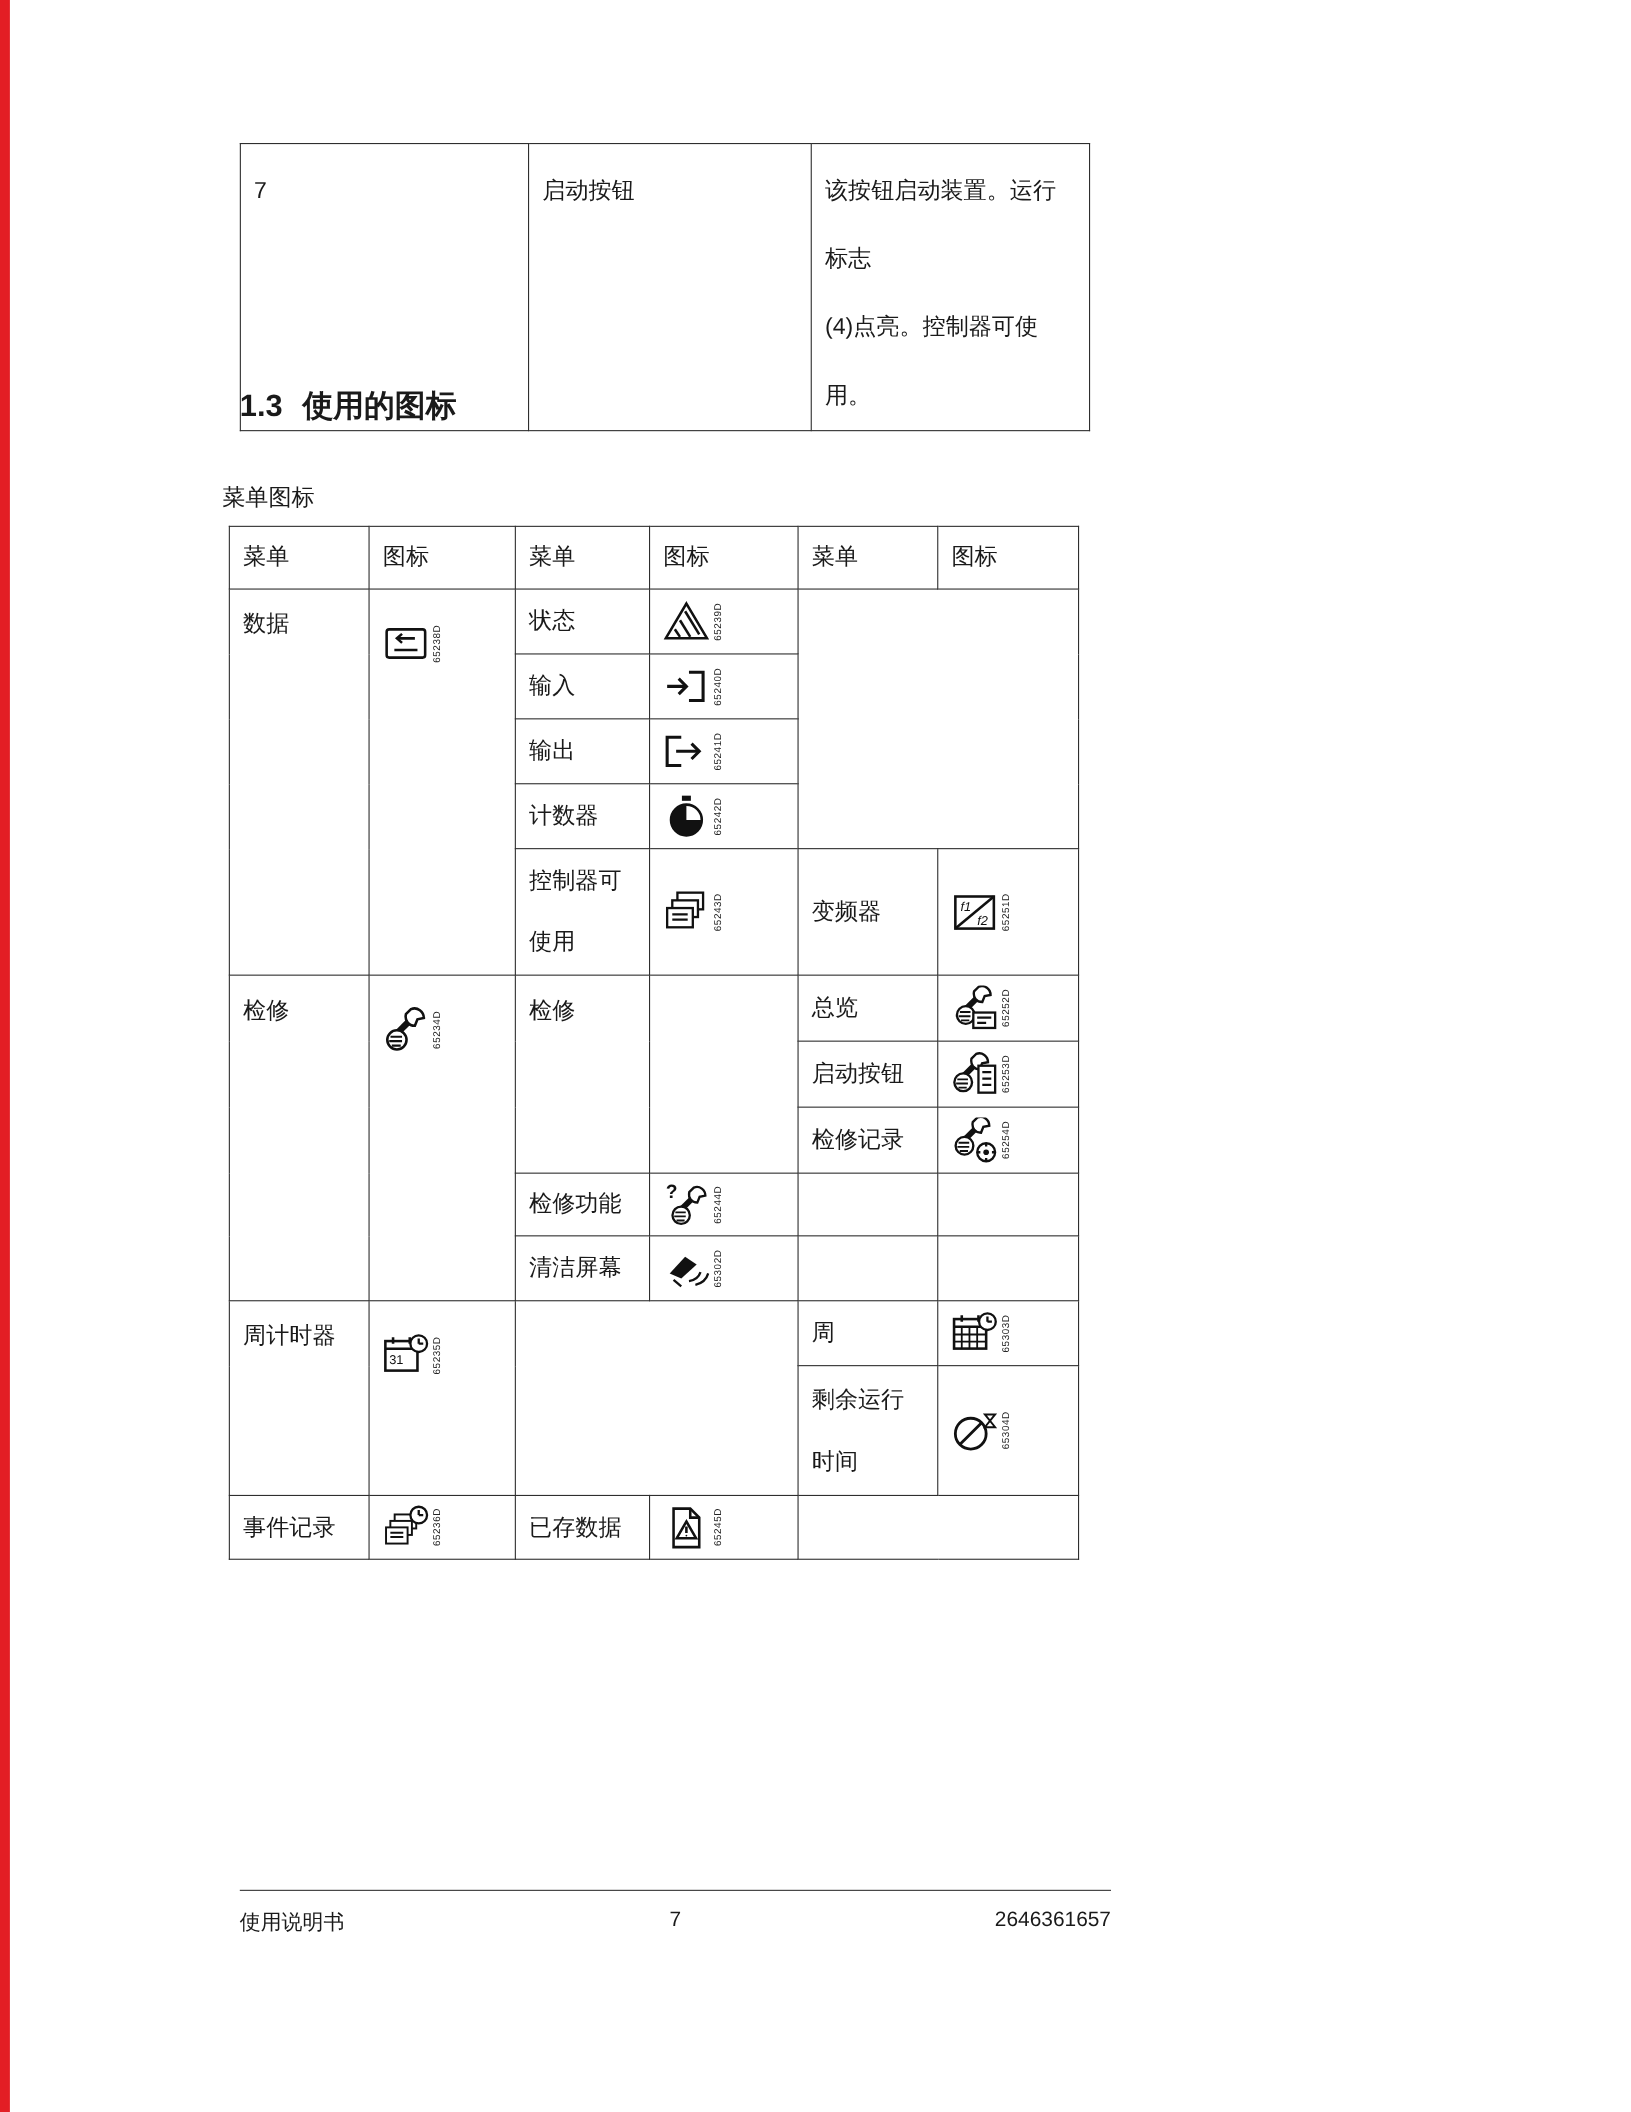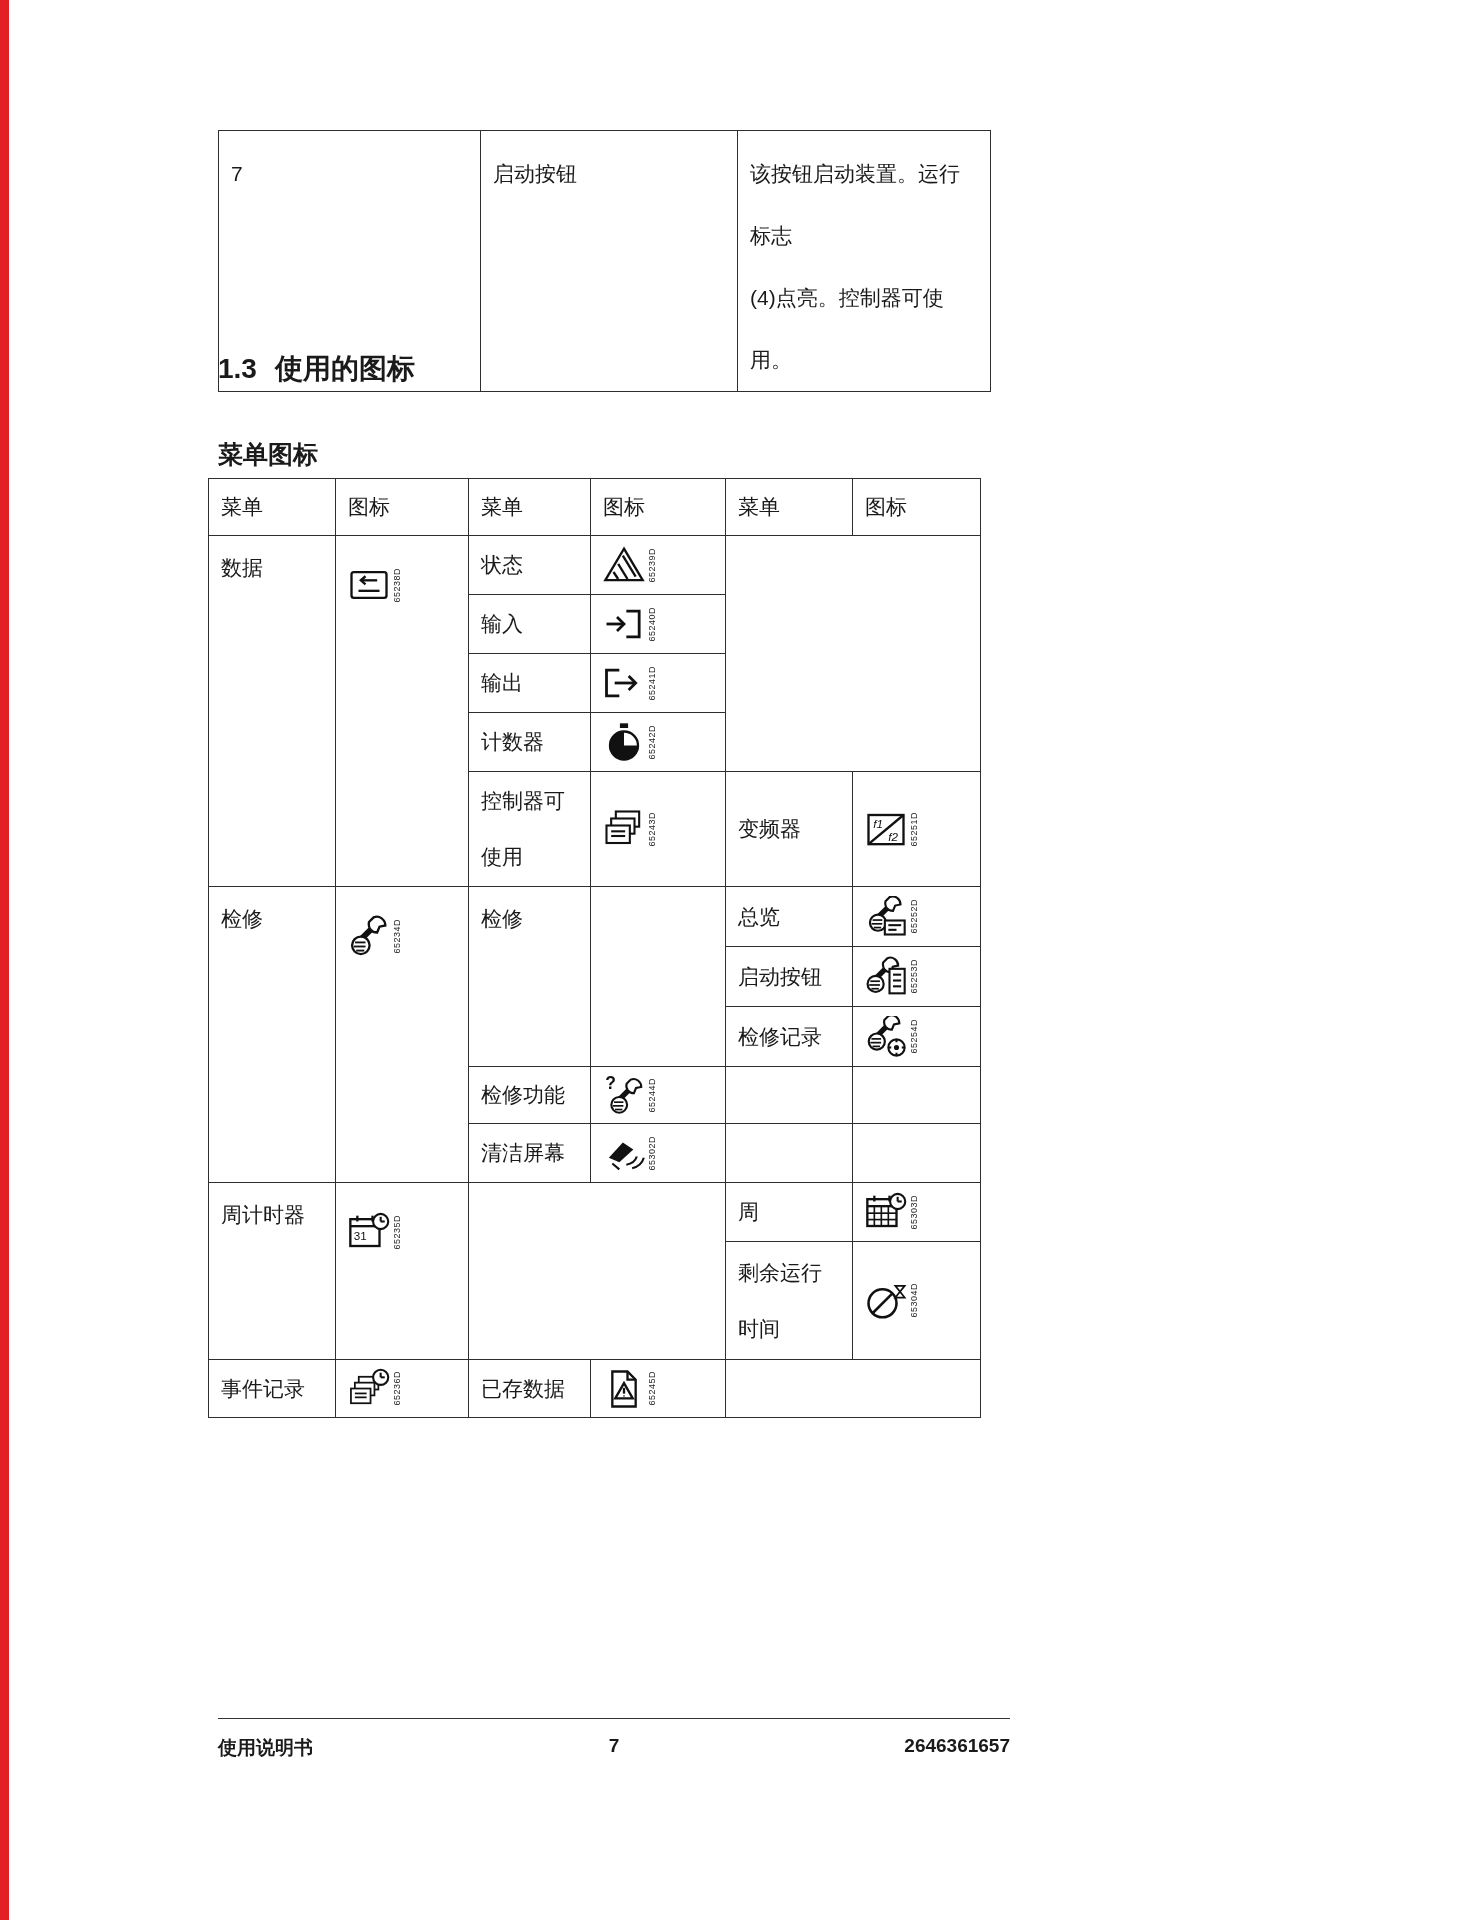--- a/index.html
+++ b/index.html
@@ -9,33 +9,33 @@
   .edge-stripe { position:absolute; left:0; top:0; width:9px; height:1920px; background:#e31e24; }
 
   table { border-collapse:collapse; table-layout:fixed; }
   td { border:1px solid #2e2e2e; font-size:21px; font-weight:400; padding:0 12px; vertical-align:middle; }
 
   .top-table { position:absolute; left:218px; top:130px; width:772px; }
   .top-table td { vertical-align:top; padding-top:12px; line-height:62px; }
 
   .h13 { position:absolute; left:218px; top:350px; font-size:28px; font-weight:700; }
   .h13 .num { margin-right:18px; }
-  .subhead { position:absolute; left:218px; top:438px; font-size:25px; font-weight:700; }
+  .subhead { position:absolute; left:202px; top:438px; font-size:21px; font-weight:400; }
 
   .menu-table { position:absolute; left:208px; top:478px; width:772px; }
   .menu-table td { line-height:56px; }
   .menu-table tr.hdr td { height:54px; }
   td.grp { vertical-align:top; padding-top:4px; }
   td.gic { vertical-align:top; padding-top:28px; }
   .ic { display:flex; align-items:center; gap:3px; }
   .icon { width:42px; height:42px; flex:0 0 auto; }
   .ref { writing-mode:vertical-rl; transform:rotate(180deg); font-size:9px; letter-spacing:0.5px; color:#222; line-height:1; }
 
   .footer { position:absolute; left:218px; top:1718px; width:792px; border-top:1px solid #333;
-            padding-top:16px; display:flex; font-size:19px;font-weight:bold; }
+            padding-top:16px; display:flex; font-size:19px; }
   .footer .fl { flex:1; text-align:left; }
   .footer .fc { flex:1; text-align:center; }
   .footer .fr { flex:1; text-align:right; }
 </style>
 </head>
 <body>
 
 <svg width="0" height="0" style="position:absolute" aria-hidden="true">
   <defs>
     <g id="sym-display" fill="none" stroke="#111" stroke-width="2">

